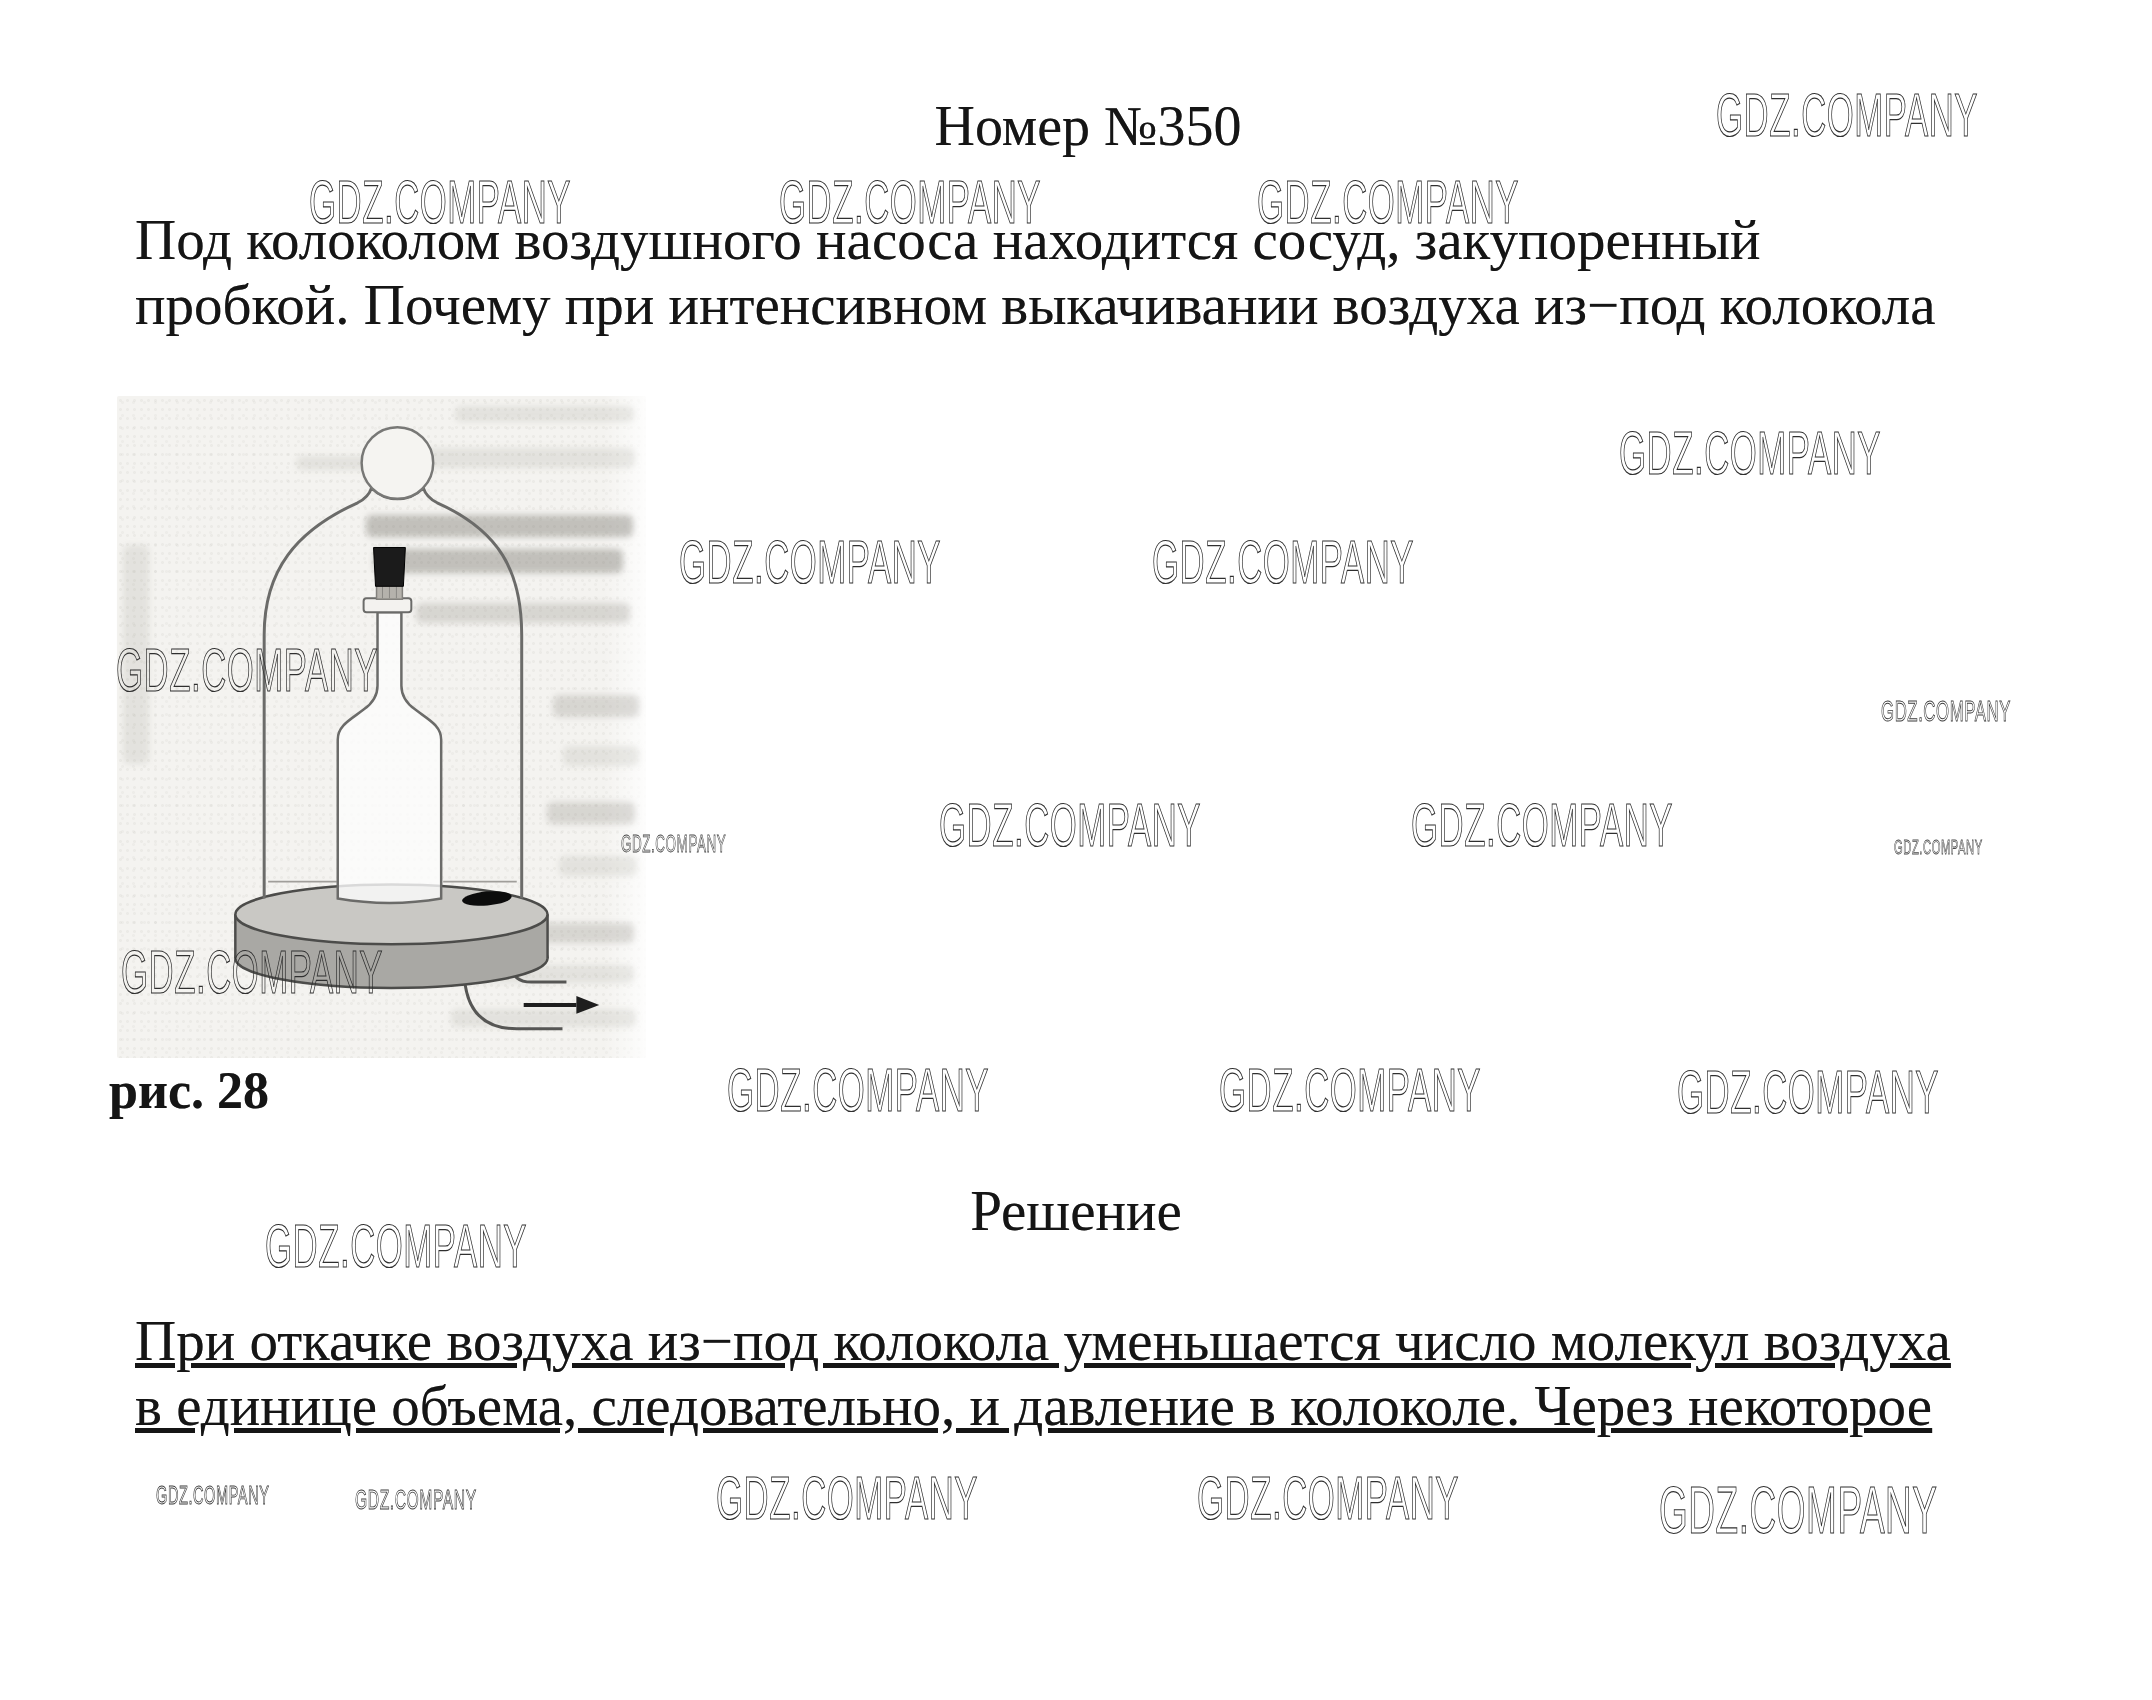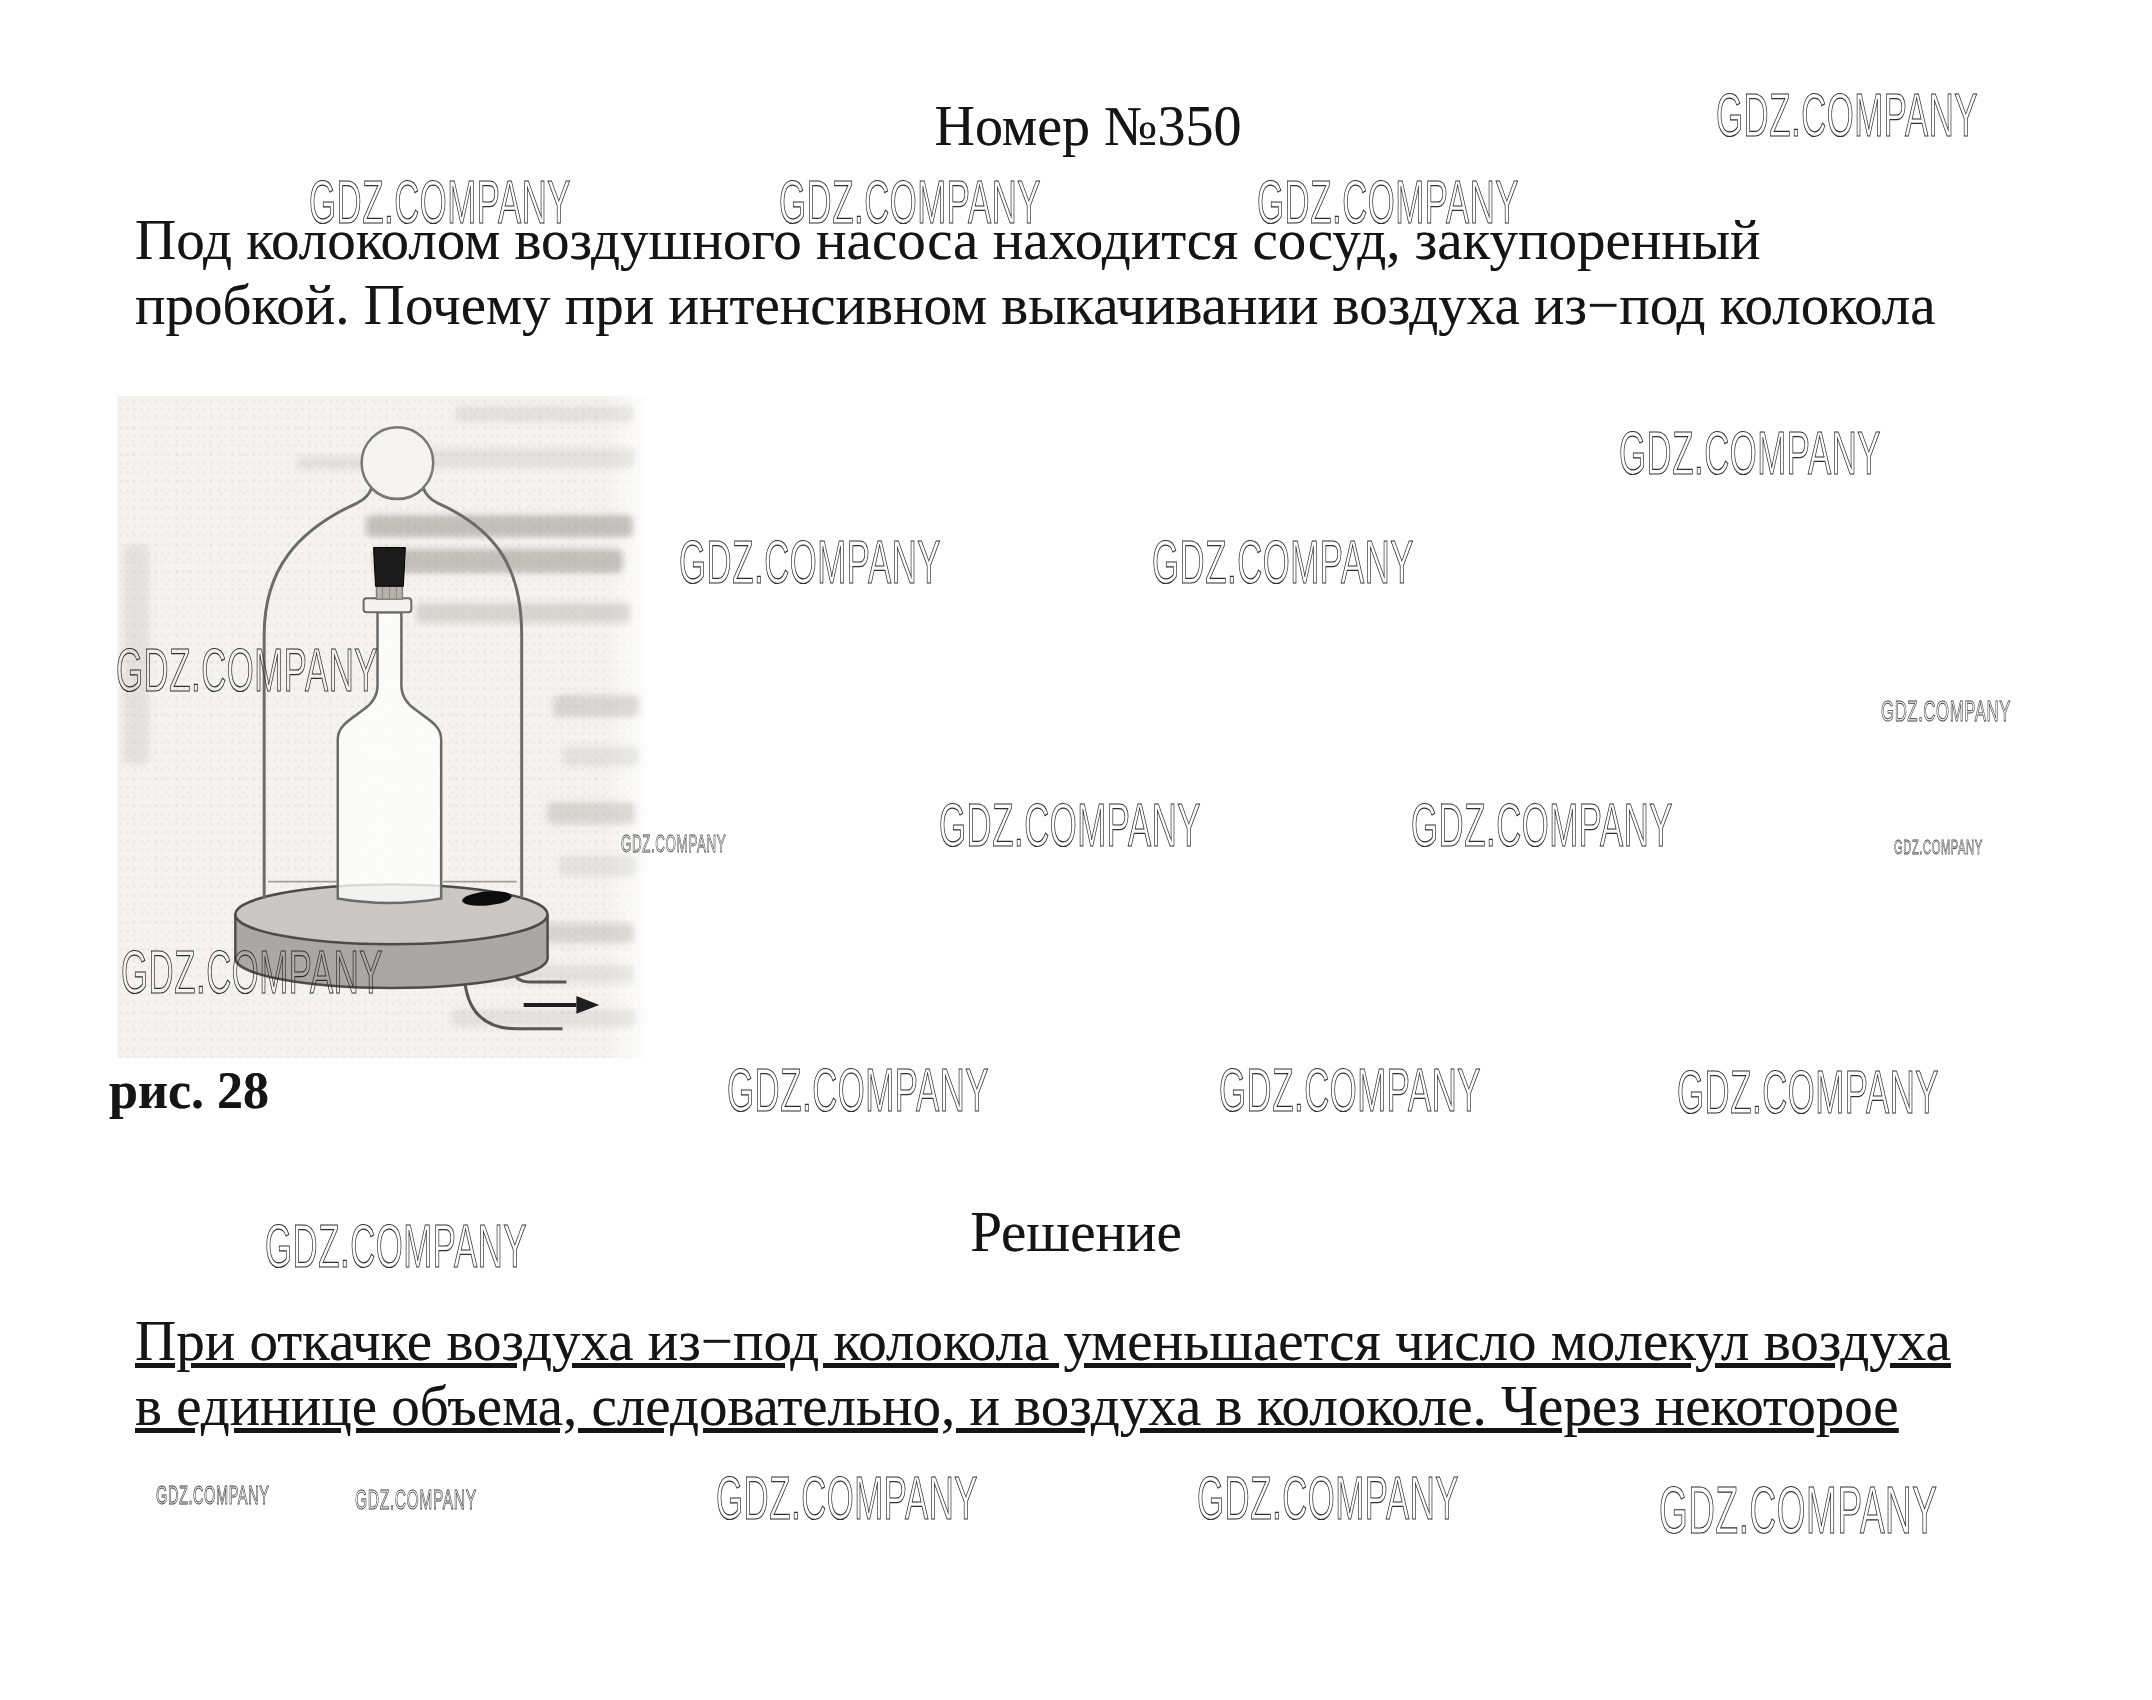--- a/index.html
+++ b/index.html
@@ -30,21 +30,21 @@
   .wm-s30{font-size:30px;-webkit-text-stroke:0.9px #3a3a3a;}
   .wm-s28{font-size:28px;-webkit-text-stroke:0.9px #3a3a3a;}
   .wm-s26{font-size:26px;-webkit-text-stroke:0.9px #3a3a3a;}
   .wm-s24{font-size:24px;-webkit-text-stroke:0.8px #454545;}
   .wm-s20{font-size:20px;-webkit-text-stroke:0.8px #4a4a4a;}
   
   .title{top:94px;font-size:56px;margin-left:24px;}
   .para{font-size:57px;line-height:65px;margin-left:24px;}
   .problem{left:111px;top:207px;}
   .solution{left:111px;top:1308px;text-decoration:underline;}
-  .heading{top:1178px;font-size:57px;margin-top:21px;}
+  .heading{top:1178px;font-size:57px;}
   .caption{left:109px;top:1061px;font-size:52px;font-weight:bold;}
   
   .scan{
     left:117px;top:396px;width:529px;height:662px;
     background-color:#f4f3f0;
     background-image:
       linear-gradient(to right, rgba(255,255,255,0) 92%, rgba(255,255,255,0.85) 100%),
       radial-gradient(rgba(120,115,105,0.07) 1px, rgba(0,0,0,0) 1.6px),
       radial-gradient(rgba(120,115,105,0.055) 1px, rgba(0,0,0,0) 1.6px);
     background-size:100% 100%, 7px 9px, 11px 13px;
@@ -134,21 +134,21 @@
     </g>
   </svg>
 </div>
 
 <div class="abs serif caption nowrap">рис. 28</div>
 
 <div class="abs serif heading center nowrap">Решение</div>
 
 <div class="abs serif para solution">
   <div class="nowrap">При откачке воздуха из−под колокола уменьшается число молекул воздуха</div>
-  <div class="nowrap">в единице объема, следовательно, и воздуха в колоколе. Через некоторое</div>
+  <div class="nowrap">в единице объема, следовательно, и давление в колоколе. Через некоторое</div>
 </div>
 
 <span class="wm wm-std" style="left:1716px;top:84px;">GDZ.COMPANY</span>
 <span class="wm wm-std" style="left:309px;top:171px;">GDZ.COMPANY</span>
 <span class="wm wm-std" style="left:779px;top:171px;">GDZ.COMPANY</span>
 <span class="wm wm-std" style="left:1257px;top:171px;">GDZ.COMPANY</span>
 <span class="wm wm-std" style="left:1619px;top:422px;">GDZ.COMPANY</span>
 <span class="wm wm-std" style="left:679px;top:531px;">GDZ.COMPANY</span>
 <span class="wm wm-std" style="left:1152px;top:531px;">GDZ.COMPANY</span>
 <span class="wm wm-std" style="left:116px;top:639px;">GDZ.COMPANY</span>

